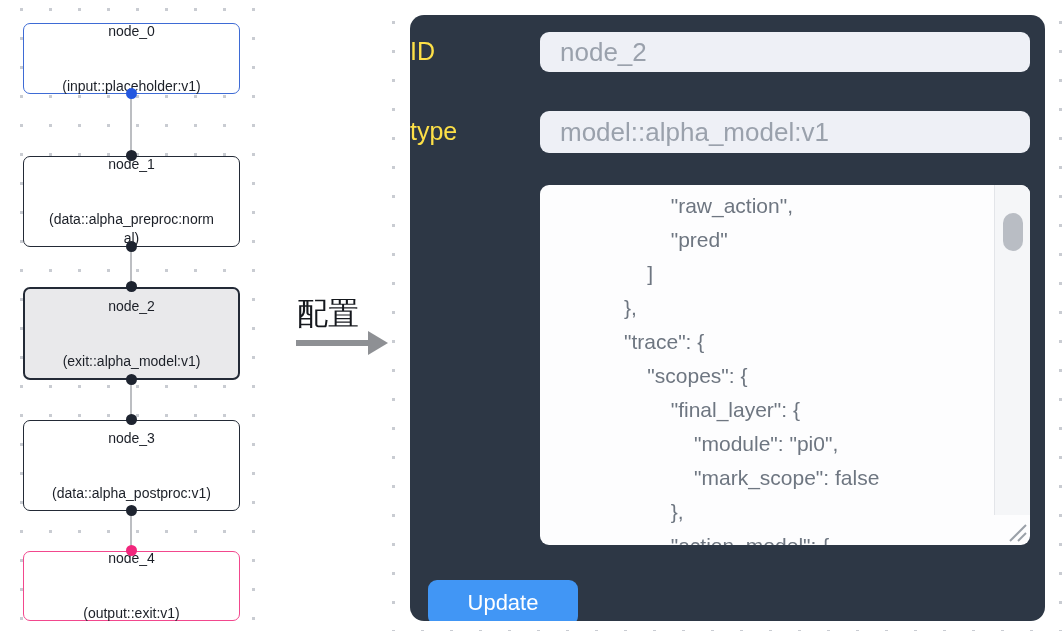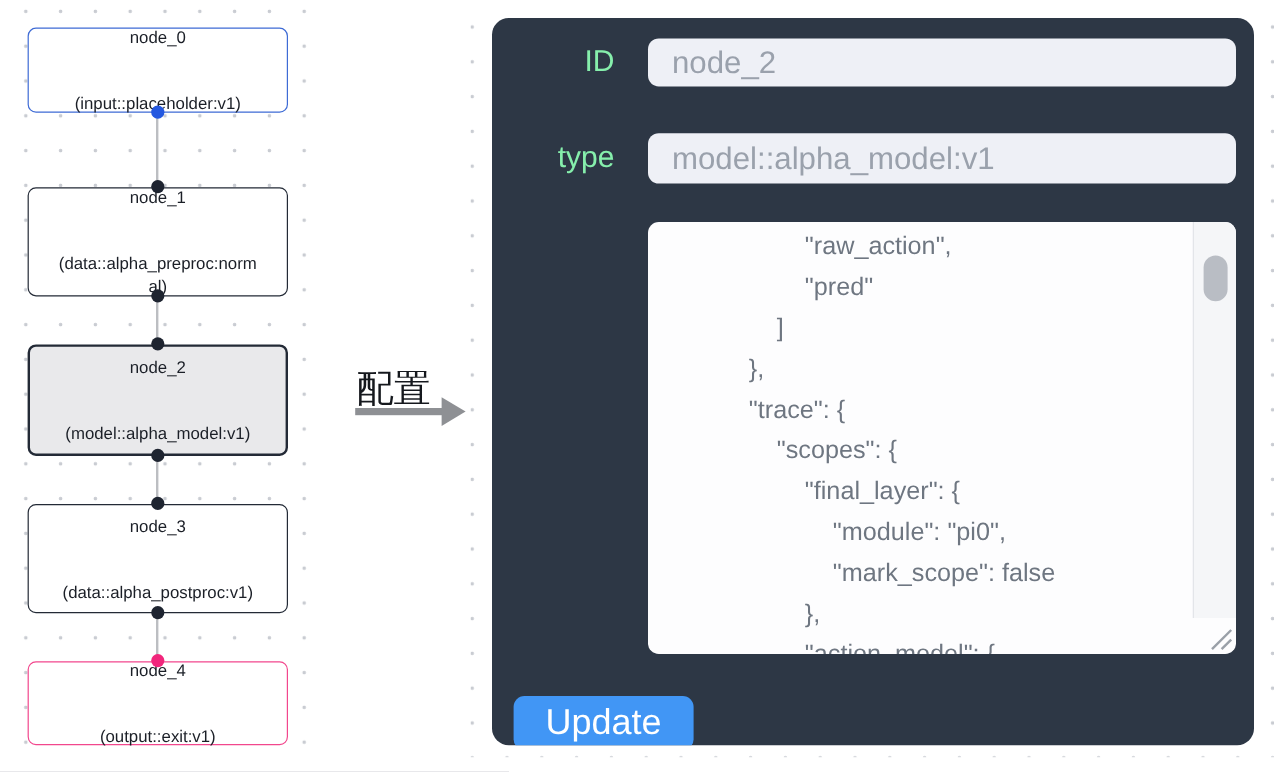--- a/index.html
+++ b/index.html
@@ -25,41 +25,41 @@
     padding:4px 25px;text-align:center;color:#1b1f27;font-size:14px;line-height:19px;}
   .flow-node .sub{word-break:break-all;margin-top:36px;}
   .flow-node.input{border-color:var(--node-input-border);}
   .flow-node.output{border-color:var(--node-output-border);}
   .flow-node.selected{background:var(--node-selected-bg);border-width:2.2px;}
   .handle{position:absolute;width:11px;height:11px;border-radius:50%;background:var(--handle-dark);}
   .handle.blue{background:var(--handle-blue);}
   .handle.pink{background:var(--handle-pink);}
 
   
-  .transition-label{position:absolute;left:297px;top:303px;font-size:31px;font-weight:500;color:#15181d;text-align:right;}
+  .transition-label{position:absolute;left:297px;top:293px;font-size:31px;font-weight:500;color:#15181d;text-align:right;}
   .arrow{position:absolute;left:296px;top:331px;width:94px;height:24px;}
   .arrow .shaft{position:absolute;left:0;top:9px;width:74px;height:6px;background:#8e9094;}
   .arrow .head{position:absolute;left:72px;top:0;width:0;height:0;border-top:12px solid transparent;
     border-bottom:12px solid transparent;border-left:20px solid #8e9094;}
 
   
   .panel{position:absolute;left:410px;top:15px;width:635px;height:606px;background:var(--panel-bg);
     border-radius:14px;overflow:hidden;}
-  .field-label{position:absolute;left:0;width:102px;text-align:right;color:#86efac;font-size:25px;}
+  .field-label{position:absolute;left:0;width:102px;color:#fde047;font-size:25px;}
   .text-input{position:absolute;left:130px;width:490px;height:40px;background:#eef0f6;border:none;outline:none;
     border-radius:9px;font-family:inherit;font-size:26px;color:#9aa1ac;padding:0 20px;}
   .config-editor{position:absolute;left:130px;top:170px;width:490px;height:360px;background:#fdfdfe;
     border-radius:9px;overflow:hidden;}
   .config-editor pre{font-family:"Liberation Sans","DejaVu Sans",sans-serif;white-space:pre;
     font-size:21px;line-height:34px;color:#6e7681;padding:4px 0 0 14px;}
   .vscroll-track{position:absolute;right:0;top:0;width:36px;height:330px;background:#f5f6f8;border-left:1px solid #e3e5e9;}
   .vscroll-thumb{position:absolute;left:8px;top:28px;width:20px;height:38px;border-radius:10px;background:#b9bdc4;}
   .resize-corner{position:absolute;right:2px;bottom:2px;width:24px;height:24px;}
   .update-btn{position:absolute;left:18px;top:565px;width:150px;height:45px;background:var(--accent-blue);
-    color:#ffffff;border:none;border-radius:9px;font-family:inherit;font-size:30px;font-weight:500;cursor:pointer;}
+    color:#ffffff;border:none;border-radius:9px;font-family:inherit;font-size:22px;font-weight:500;cursor:pointer;}
 </style>
 </head>
 <body>
 
 <div id="app">
 
   <div class="dot-grid left"></div>
   <div class="dot-grid right"></div>
 
   <div class="edge" style="top:94px;height:62px;"></div>
@@ -70,21 +70,21 @@
   <div class="flow-node input" style="top:23px;height:71px;">
     <div class="title">node_0</div>
     <div class="sub">(input::placeholder:v1)</div>
   </div>
   <div class="flow-node" style="top:156px;height:91px;">
     <div class="title">node_1</div>
     <div class="sub">(data::alpha_preproc:normal)</div>
   </div>
   <div class="flow-node selected" style="top:287px;height:93px;">
     <div class="title">node_2</div>
-    <div class="sub">(model::alpha_model:v1)</div>
+    <div class="sub">(exit::alpha_model:v1)</div>
   </div>
   <div class="flow-node" style="top:420px;height:91px;">
     <div class="title">node_3</div>
     <div class="sub">(data::alpha_postproc:v1)</div>
   </div>
   <div class="flow-node output" style="top:551px;height:70px;">
     <div class="title">node_4</div>
     <div class="sub">(output::exit:v1)</div>
   </div>
 
@@ -100,21 +100,21 @@
   <div class="transition-label">配置</div>
   <div class="arrow">
     <div class="shaft"></div>
     <div class="head"></div>
   </div>
 
   <div class="panel">
     <div class="field-label" style="top:22px;">ID</div>
     <input class="text-input" style="top: 17px;" value="node_2">
 
-    <div class="field-label" style="top:102px;padding-left:48px;">type</div>
+    <div class="field-label" style="top:102px;">type</div>
     <input class="text-input" style="top: 96px; height: 42px;" value="model::alpha_model:v1">
 
     <div class="config-editor">
       <pre>                    "raw_action",
                     "pred"
                 ]
             },
             "trace": {
                 "scopes": {
                     "final_layer": {

